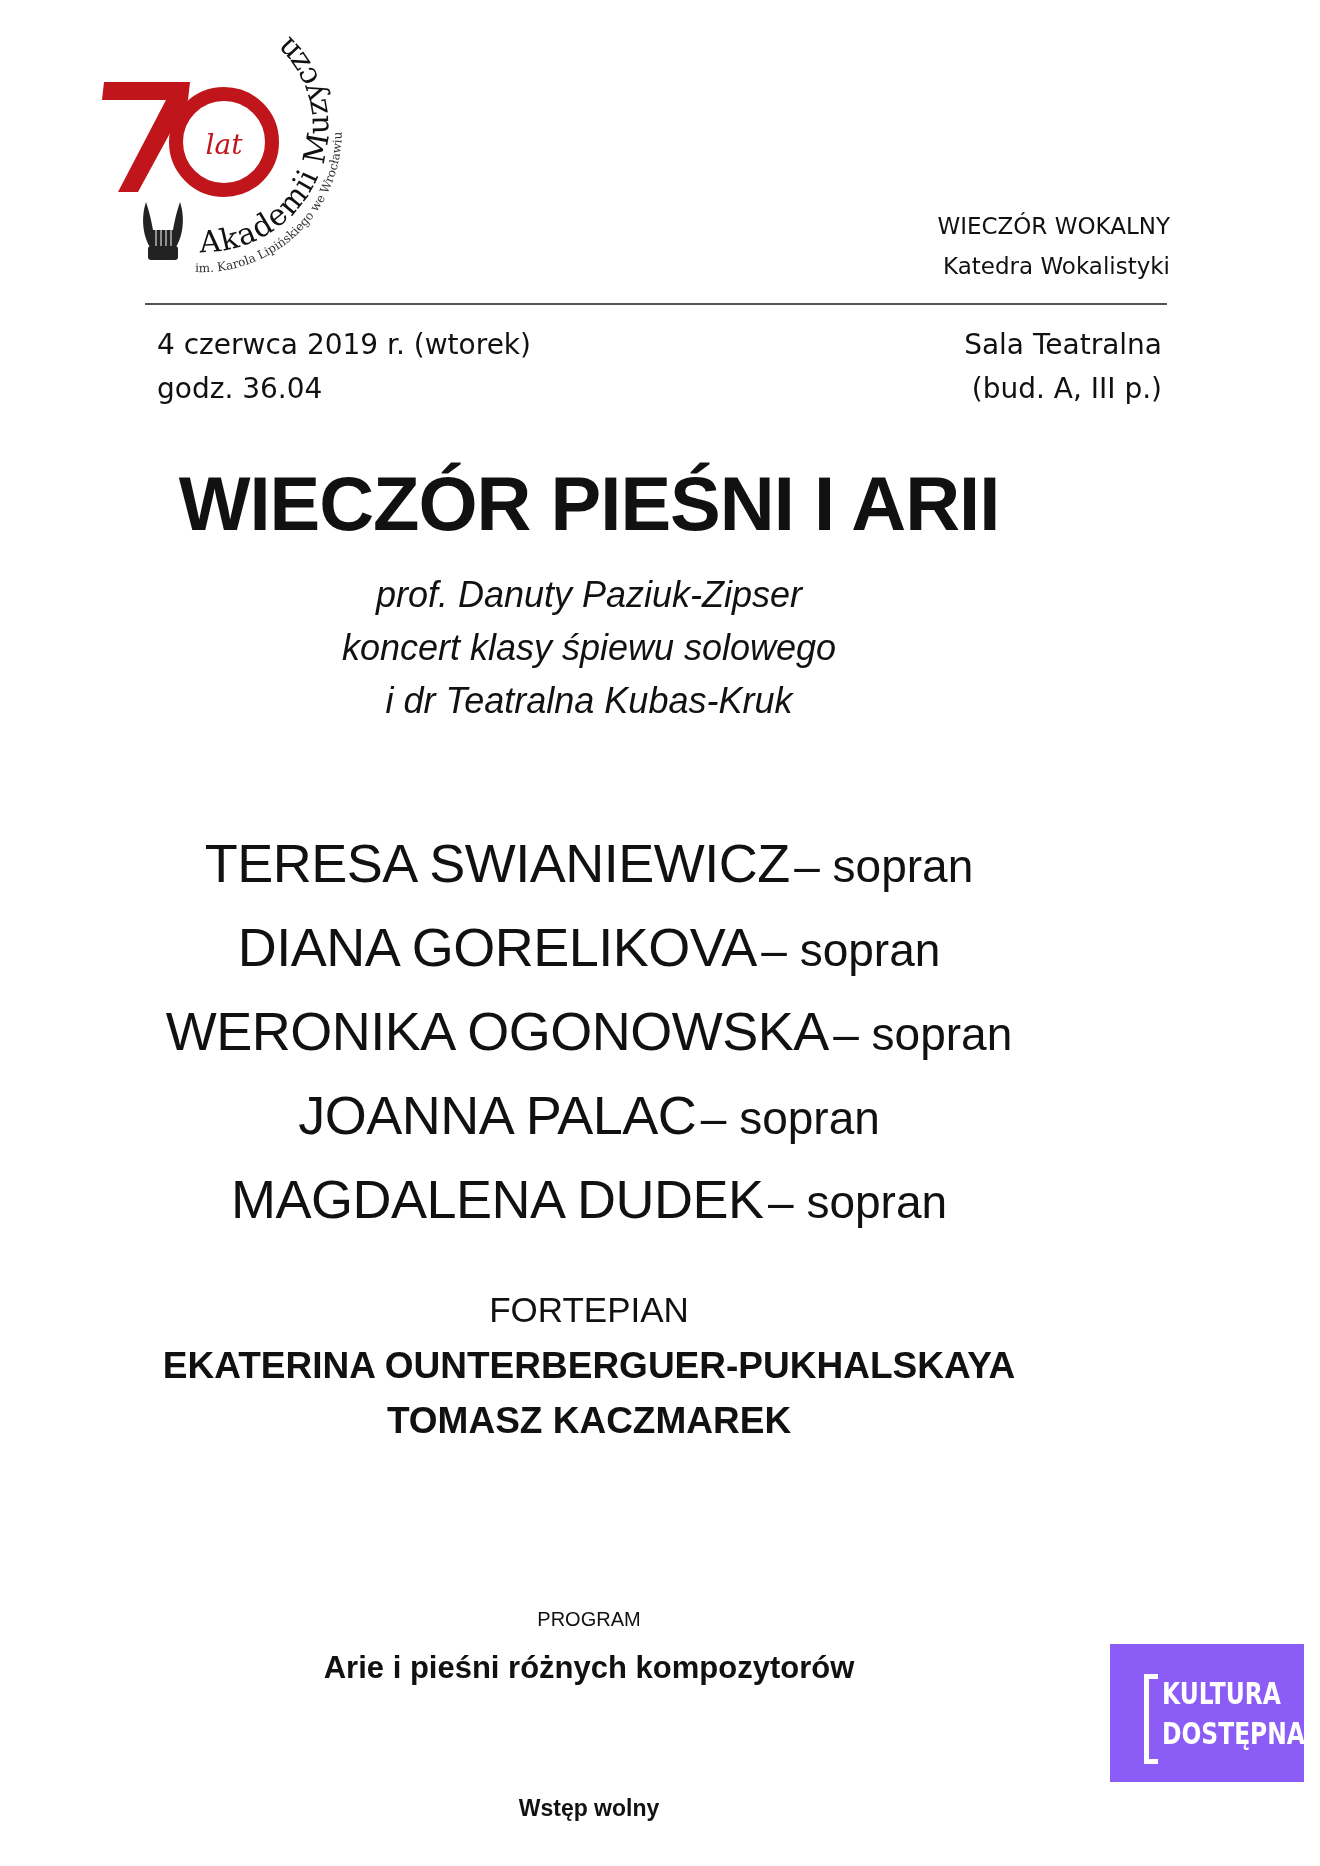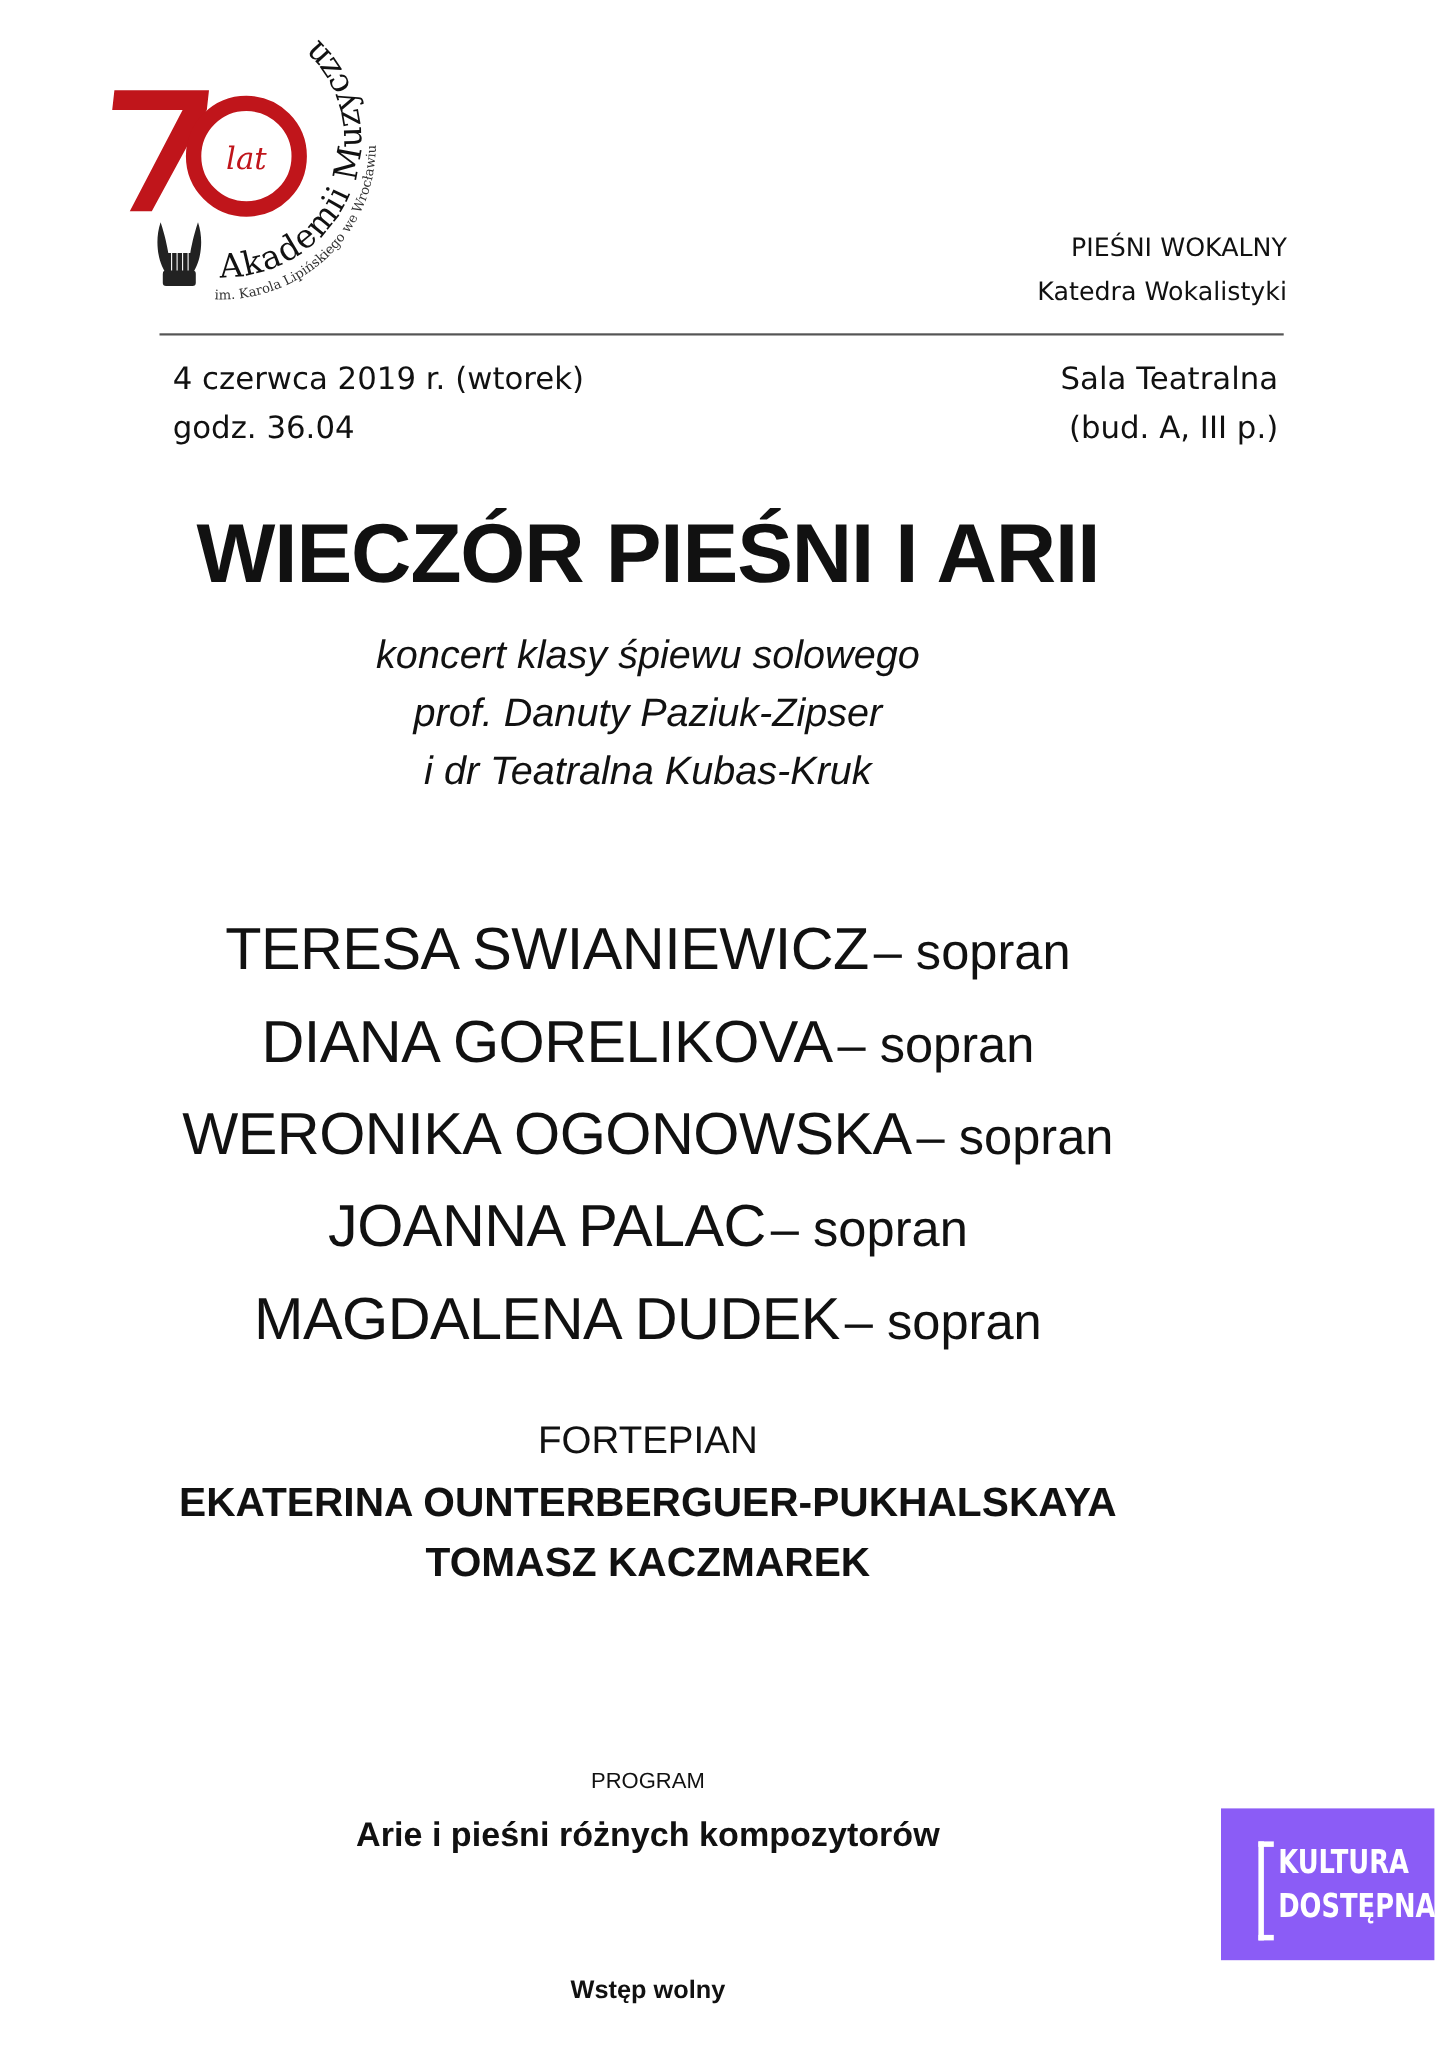--- a/index.html
+++ b/index.html
@@ -53,41 +53,41 @@
     <text font-family="DejaVu Serif, serif" font-size="30" fill="#111" letter-spacing="1">
       <textPath href="#arcMain">Akademii Muzycznej</textPath>
     </text>
     <text font-family="DejaVu Serif, serif" font-size="12" fill="#333">
       <textPath href="#arcSub">im. Karola Lipińskiego we Wrocławiu</textPath>
     </text>
   </svg>
 </div>
 
 <div class="abs dept calibri">
-  <div>PIEŚNI WOKALNY</div>
+  <div>WIECZÓR WOKALNY</div>
   <div>Katedra Wokalistyki</div>
 </div>
 
 <div class="abs rule"></div>
 
 <div class="abs date calibri">
   <div>4 czerwca 2019 r. (wtorek)</div>
   <div>godz. 36.04</div>
 </div>
 
 <div class="abs venue calibri">
   <div>Sala Teatralna</div>
   <div>(bud. A, III p.)</div>
 </div>
 
 <div class="abs center title arial">WIECZÓR PIEŚNI I ARII</div>
 
 <div class="abs center subtitle arial">
+  <div>prof. Danuty Paziuk-Zipser</div>
   <div>koncert klasy śpiewu solowego</div>
-  <div>prof. Danuty Paziuk-Zipser</div>
   <div>i dr Teatralna Kubas-Kruk</div>
 </div>
 
 <div class="abs center singers arial">
   <div><span class="name">TERESA SWIANIEWICZ</span> <span class="voice">– sopran</span></div>
   <div><span class="name">DIANA GORELIKOVA</span> <span class="voice">– sopran</span></div>
   <div><span class="name">WERONIKA OGONOWSKA</span> <span class="voice">– sopran</span></div>
   <div><span class="name">JOANNA PALAC</span> <span class="voice">– sopran</span></div>
   <div><span class="name">MAGDALENA DUDEK</span> <span class="voice">– sopran</span></div>
 </div>

